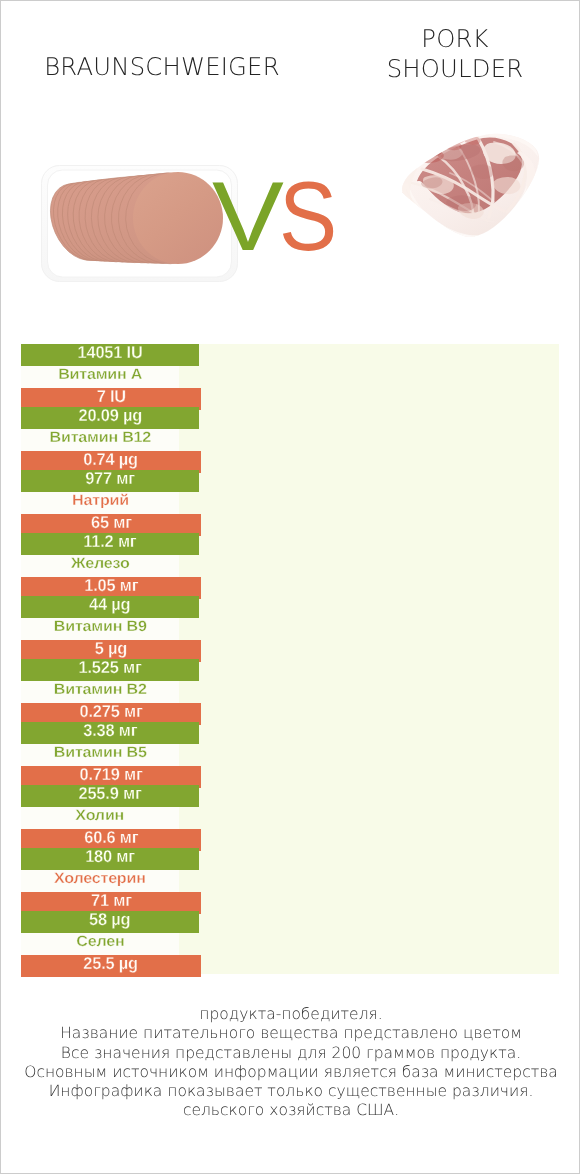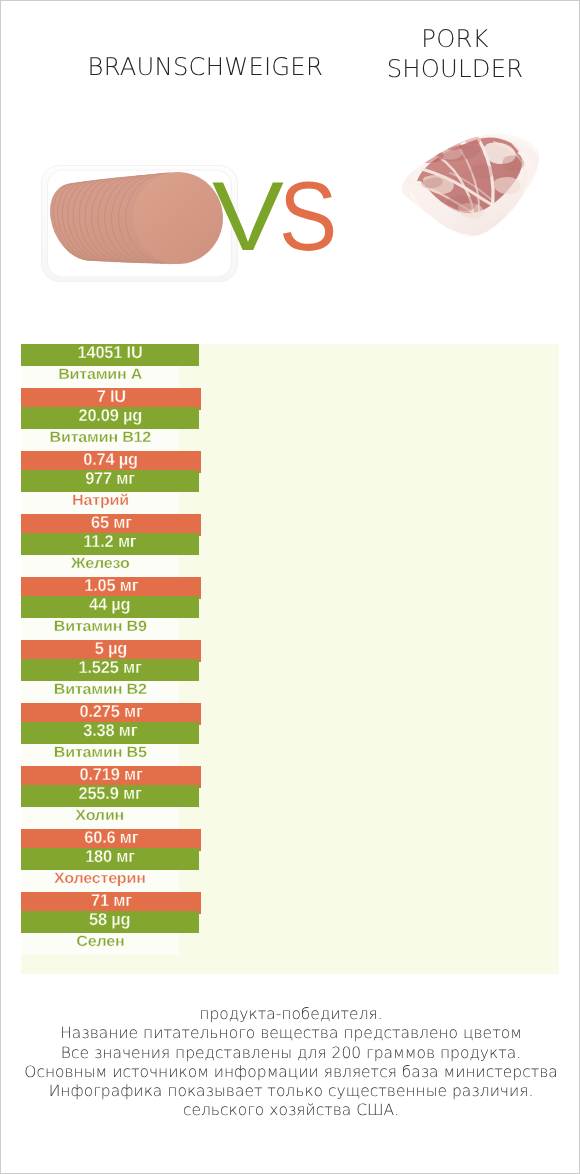--- a/index.html
+++ b/index.html
@@ -9,21 +9,21 @@
   *{-webkit-font-smoothing:antialiased;}
   
   .title-left,.title-right,.footer,.cell{
      transform:translateZ(0);backface-visibility:hidden;}
   .page{position:relative;width:580px;height:1174px;background:#ffffff;
         box-sizing:border-box;border:1px solid #cccccc;}
 
   
   .title-left{
     position:absolute;left:0;top:53px;width:322px;
-    text-align:right;font-size:24.3px;font-weight:200;
+    text-align:center;font-size:24.3px;font-weight:200;
     letter-spacing:0.2px;color:#242424;line-height:25px;
     font-family:"DejaVu Sans",sans-serif;
   }
   .title-right{
     position:absolute;left:325px;top:23px;width:258px;
     text-align:center;font-size:24.3px;font-weight:200;
     letter-spacing:0.2px;color:#242424;line-height:30px;
     font-family:"DejaVu Sans",sans-serif;
   }
   .vs{
@@ -278,20 +278,23 @@
           <span class="cell-txt">71 мг</span>
         </div>
       </div>
       <div class="row w-left">
         <div class="cell left">
           <span class="cell-txt">58 µg</span>
         </div>
         <div class="cell mid">
           <span class="mid-label cell-txt" style="color: rgb(130, 166, 48);">Селен</span>
         </div>
+        <div class="cell right">
+          <span class="cell-txt">25.5 µg</span>
+        </div>
       </div>
     </div>
 
   <div class="footer" id="footer-text">
       <div>продукта-победителя.</div>
       <div>Название питательного вещества представлено цветом</div>
       <div>Все значения представлены для 200 граммов продукта.</div>
       <div>Основным источником информации является база министерства</div>
       <div>Инфографика показывает только существенные различия.</div>
       <div>сельского хозяйства США.</div>

